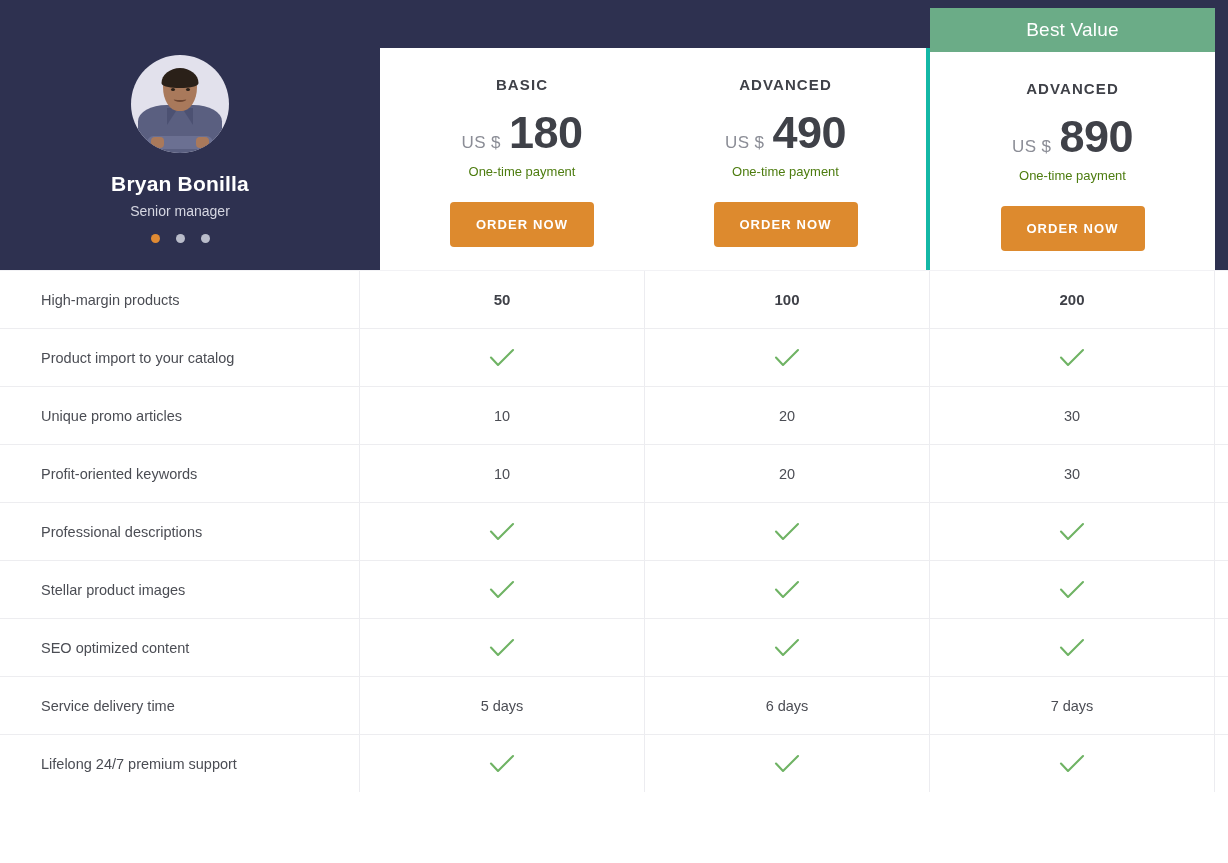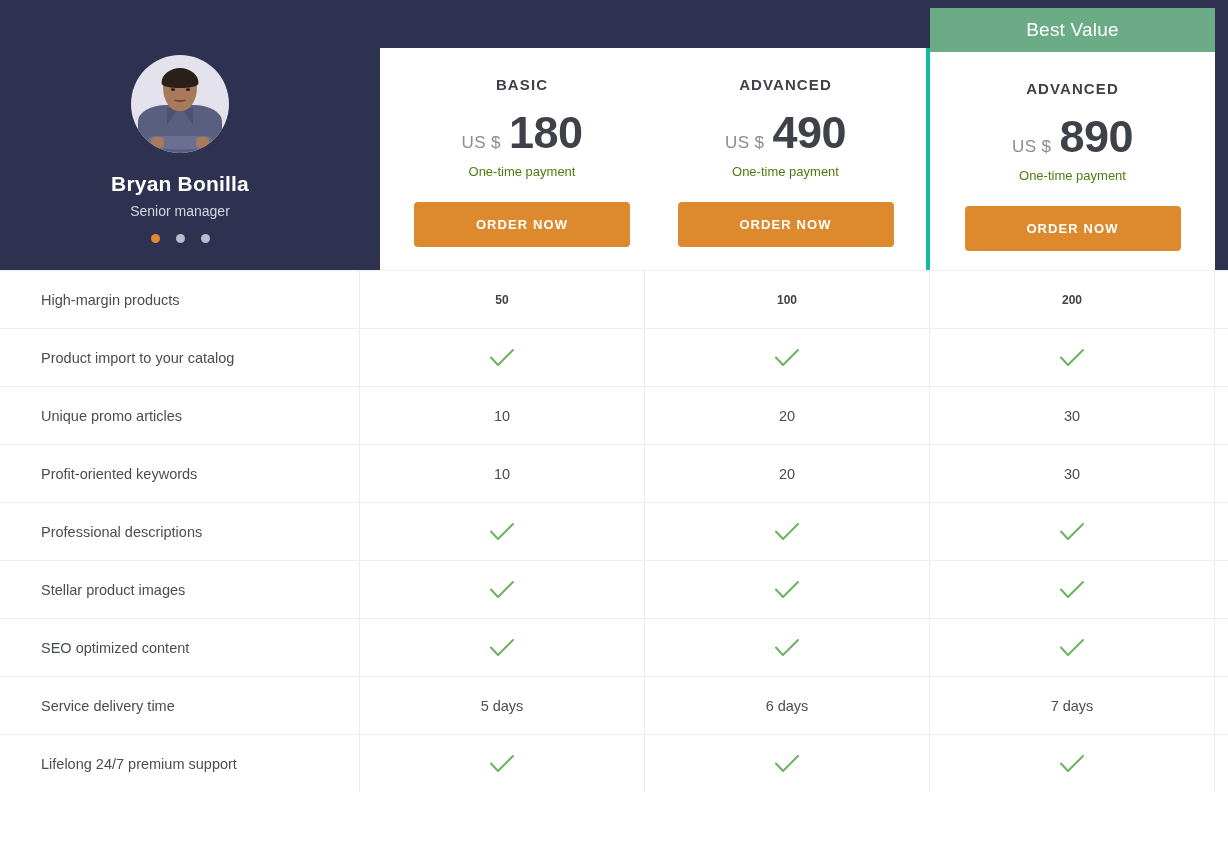--- a/index.html
+++ b/index.html
@@ -215,21 +215,21 @@
   }
   .price-note {
     margin-top: 9px;
     font-size: 13px;
     color: #4d7c0f;
   }
 
   .order-btn {
     display: block;
     margin: 23px auto 0 auto;
-    width: 216px;
+    width: 144px;
     height: 45px;
     border: none;
     border-radius: 4px;
     background: #dd8a2e;
     color: #ffffff;
     font-size: 13px;
     font-weight: bold;
     letter-spacing: 1.1px;
     cursor: pointer;
     font-family: "Liberation Sans", sans-serif;
@@ -260,21 +260,21 @@
   }
   .fval {
     width: 285px;
     display: flex;
     align-items: center;
     justify-content: center;
     font-size: 14.5px;
     color: #4b4d54;
     border-right: 1px solid #ececf0;
   }
-  .fval.bold { font-weight: bold; font-size: 12px; color: #3f4148; }
+  .fval.bold { font-weight: bold; font-size: 15px; color: #3f4148; }
   .fval.last-col { border-right: 1px solid #ececf0; }
   .check svg { display: block; }
 </style>
 </head>
 <body>
 
 <div id="app">
 
   <div class="top-band"></div>
 

